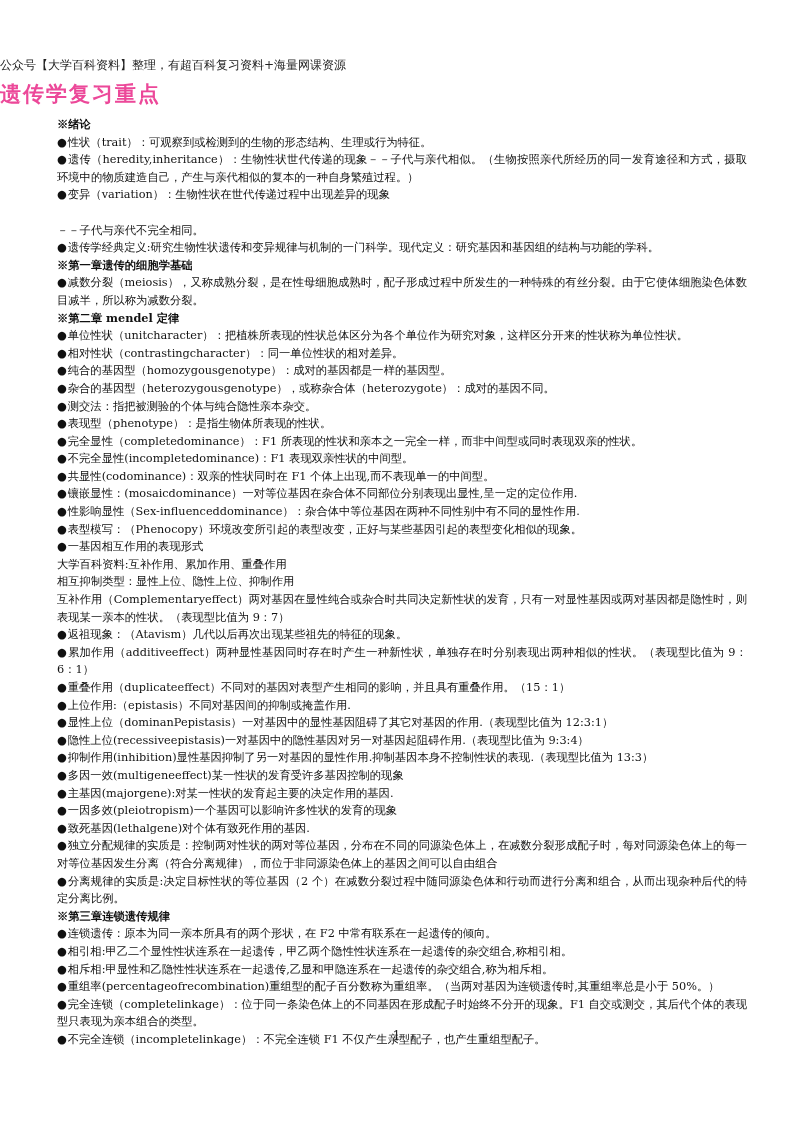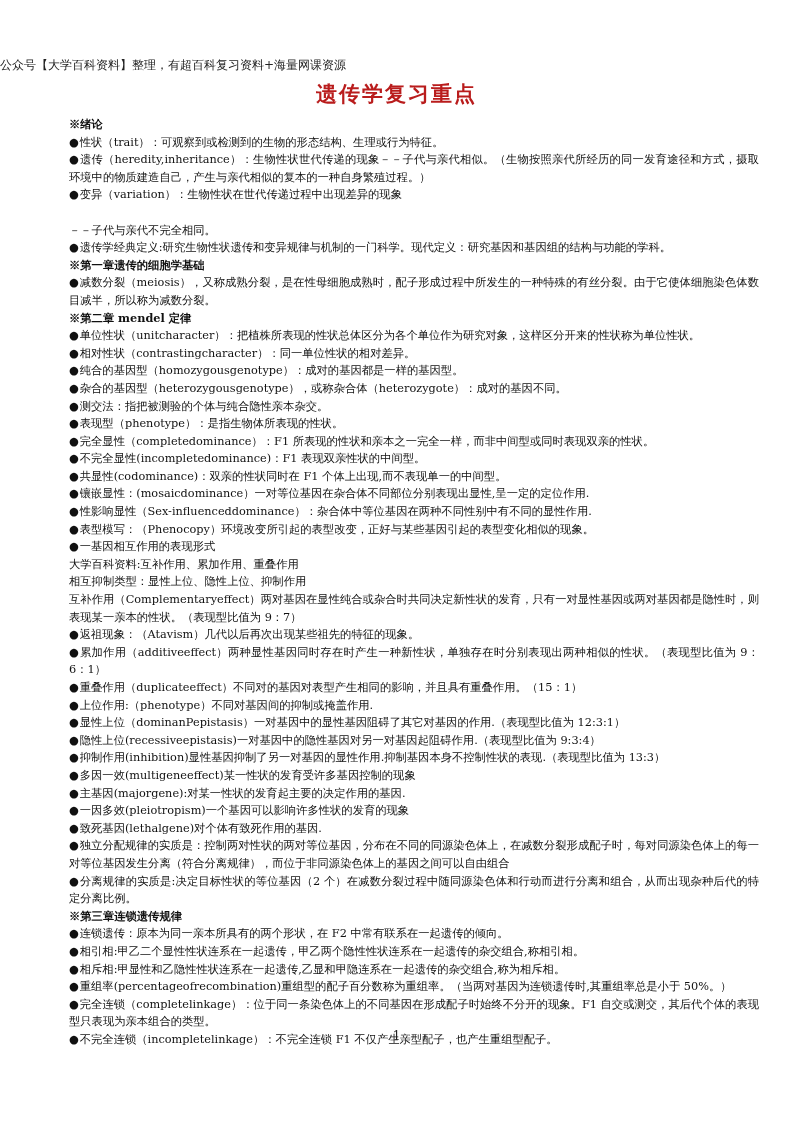--- a/index.html
+++ b/index.html
@@ -1,23 +1,23 @@
 <!DOCTYPE html>
 <html><head>
 <meta charset="utf-8">
 <style>
   html, body { margin: 0; padding: 0; background: #ffffff; }
   body { width: 793px; height: 1122px; position: relative; overflow: hidden;
          font-family: "DejaVu Serif", "Liberation Serif", serif; color: #111; }
   .page { position: absolute; left: 0; top: 0; width: 793px; height: 1122px; background: #fff; }
   .header-note { position: absolute; top: 57px; left: 0; width: 793px; text-align: left;
                  font-size: 12px; line-height: 16px; color: #222; }
-  .title { position: absolute; top: 80px; left: 0; width: 793px; text-align: center;
-           font-size: 21px; line-height: 28px; font-weight: bold; letter-spacing: 2px; color: #b91c1c; }
-  .content { position: absolute; top: 116px; left: 69px; width: 690px;
+  .title { position: absolute; top: 80px; left: 0; width: 793px; 
+           font-size: 21px; line-height: 28px; font-weight: bold; letter-spacing: 2px; color: #ec4899; }
+  .content { position: absolute; top: 116px; left: 57px; width: 690px;
              font-size: 11.3px; line-height: 17.6px; color: #111; text-align: justify; }
   .line { margin: 0; padding: 0; word-break: break-all; }
   .heading { font-weight: bold; }
   .blank { height: 17.6px; }
   .bullet { display: inline-block; width: 0.95em; }
   .page-number { position: absolute; top: 1028px; left: 0; width: 793px; text-align: center;
                  font-size: 12px; line-height: 16px; color: #222; }
 </style>
 </head>
 <body>
@@ -48,21 +48,21 @@
       <p class="line"><span class="bullet">●</span><span>镶嵌显性：(mosaicdominance）一对等位基因在杂合体不同部位分别表现出显性,呈一定的定位作用.</span></p>
       <p class="line"><span class="bullet">●</span><span>性影响显性（Sex-influenceddominance）：杂合体中等位基因在两种不同性别中有不同的显性作用.</span></p>
       <p class="line"><span class="bullet">●</span><span>表型模写：（Phenocopy）环境改变所引起的表型改变，正好与某些基因引起的表型变化相似的现象。</span></p>
       <p class="line"><span class="bullet">●</span><span>一基因相互作用的表现形式</span></p>
       <p class="line"><span>大学百科资料:互补作用、累加作用、重叠作用</span></p>
       <p class="line"><span>相互抑制类型：显性上位、隐性上位、抑制作用</span></p>
       <p class="line"><span>互补作用（Complementaryeffect）两对基因在显性纯合或杂合时共同决定新性状的发育，只有一对显性基因或两对基因都是隐性时，则表现某一亲本的性状。（表现型比值为 9：7）</span></p>
       <p class="line"><span class="bullet">●</span><span>返祖现象：（Atavism）几代以后再次出现某些祖先的特征的现象。</span></p>
       <p class="line"><span class="bullet">●</span><span>累加作用（additiveeffect）两种显性基因同时存在时产生一种新性状，单独存在时分别表现出两种相似的性状。（表现型比值为 9：6：1）</span></p>
       <p class="line"><span class="bullet">●</span><span>重叠作用（duplicateeffect）不同对的基因对表型产生相同的影响，并且具有重叠作用。（15：1）</span></p>
-      <p class="line"><span class="bullet">●</span><span>上位作用:（phenotype）不同对基因间的抑制或掩盖作用.</span></p>
+      <p class="line"><span class="bullet">●</span><span>上位作用:（epistasis）不同对基因间的抑制或掩盖作用.</span></p>
       <p class="line"><span class="bullet">●</span><span>显性上位（dominanPepistasis）一对基因中的显性基因阻碍了其它对基因的作用.（表现型比值为 12:3:1）</span></p>
       <p class="line"><span class="bullet">●</span><span>隐性上位(recessiveepistasis)一对基因中的隐性基因对另一对基因起阻碍作用.（表现型比值为 9:3:4）</span></p>
       <p class="line"><span class="bullet">●</span><span>抑制作用(inhibition)显性基因抑制了另一对基因的显性作用.抑制基因本身不控制性状的表现.（表现型比值为 13:3）</span></p>
       <p class="line"><span class="bullet">●</span><span>多因一效(multigeneeffect)某一性状的发育受许多基因控制的现象</span></p>
       <p class="line"><span class="bullet">●</span><span>主基因(majorgene):对某一性状的发育起主要的决定作用的基因.</span></p>
       <p class="line"><span class="bullet">●</span><span>一因多效(pleiotropism)一个基因可以影响许多性状的发育的现象</span></p>
       <p class="line"><span class="bullet">●</span><span>致死基因(lethalgene)对个体有致死作用的基因.</span></p>
       <p class="line"><span class="bullet">●</span><span>独立分配规律的实质是：控制两对性状的两对等位基因，分布在不同的同源染色体上，在减数分裂形成配子时，每对同源染色体上的每一对等位基因发生分离（符合分离规律），而位于非同源染色体上的基因之间可以自由组合</span></p>
       <p class="line"><span class="bullet">●</span><span>分离规律的实质是:决定目标性状的等位基因（2 个）在减数分裂过程中随同源染色体和行动而进行分离和组合，从而出现杂种后代的特定分离比例。</span></p>
       <p class="line heading">※第三章连锁遗传规律</p>

